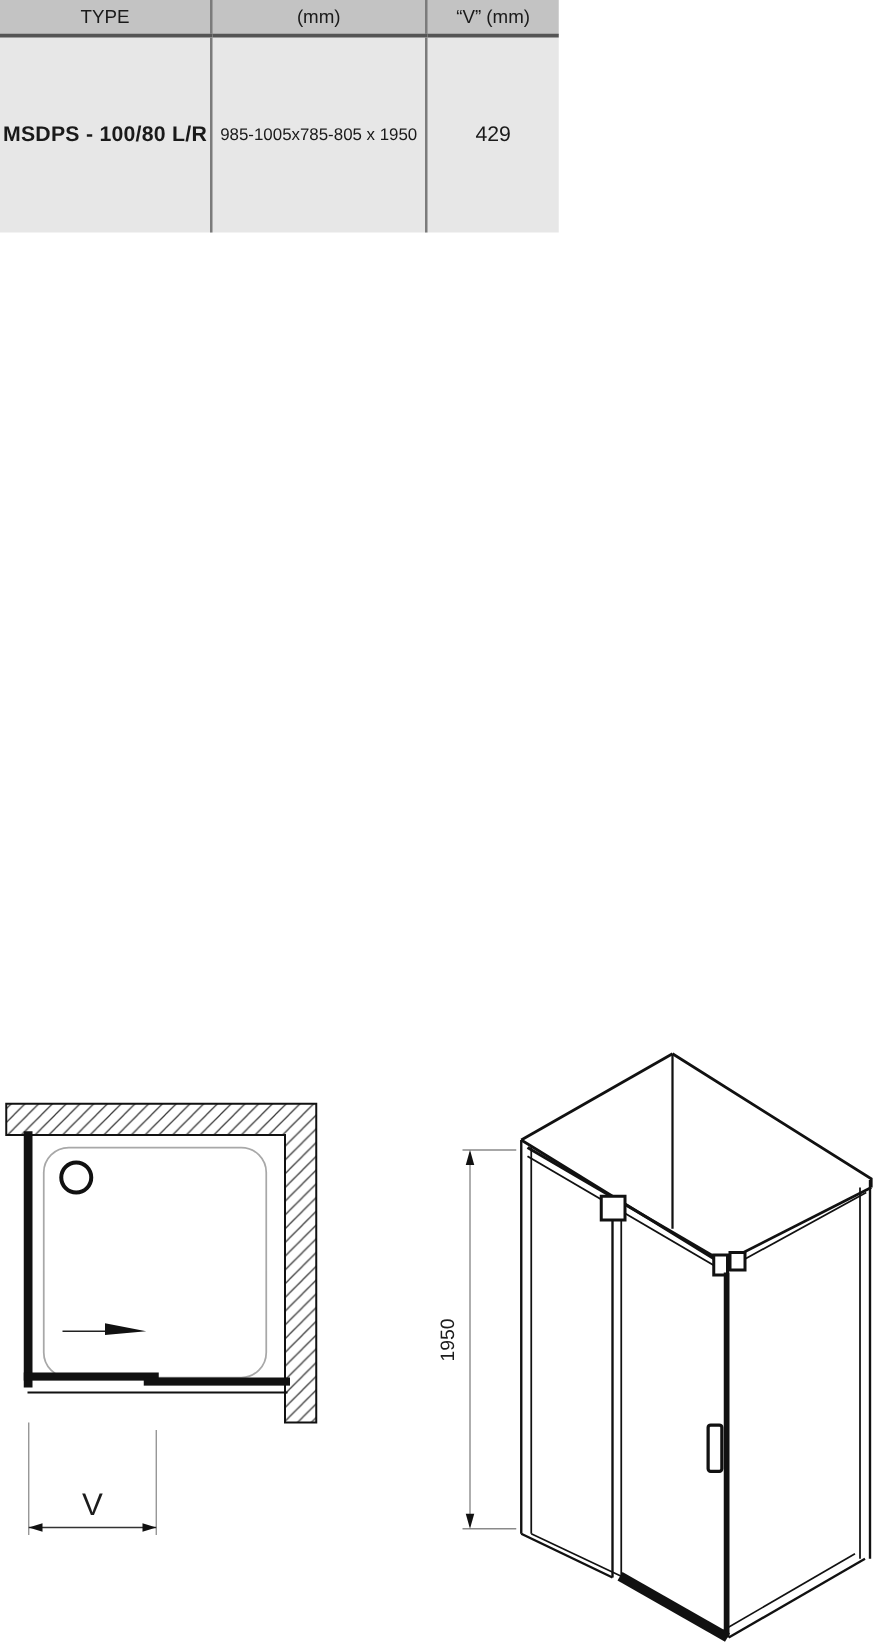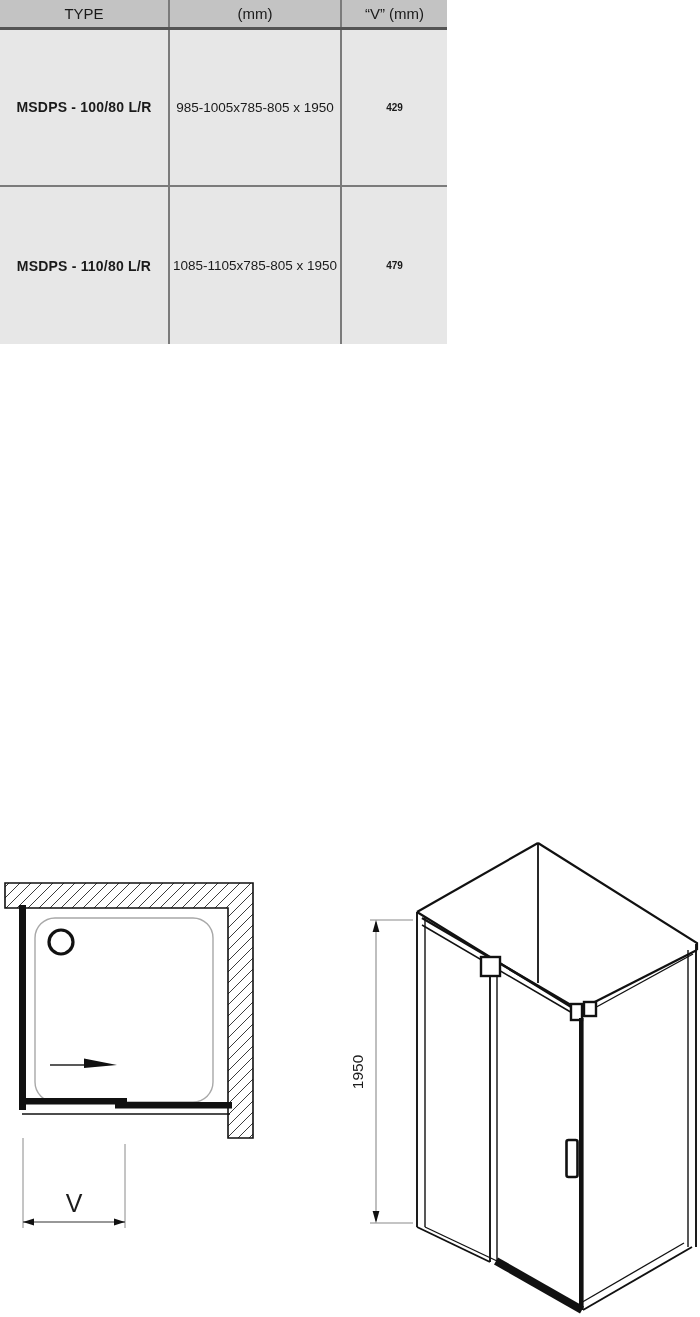--- a/index.html
+++ b/index.html
@@ -19,23 +19,23 @@
   }
   table.spec th:last-child, table.spec td:last-child{border-right:none;}
   table.spec thead tr{height:28px;}
   table.spec thead th{
     background:#c3c3c3;font-size:15px;font-weight:400;
     border-bottom:3px solid #545454;
   }
   table.spec tbody tr{height:158px;background:#e7e7e7;}
   table.spec tbody tr{border-bottom:2px solid #7b7b7b;}
   table.spec tbody tr:last-child{border-bottom:none;}
-  td.type-cell{font-size:14px;font-weight:700;letter-spacing:.2px;}
+  td.type-cell{font-size:17px;font-weight:700;letter-spacing:.2px;}
   td.dim-cell{font-size:13.5px;}
-  td.v-cell{font-size:10px;font-weight:bold;}
+  td.v-cell{font-size:17px;}
   
   .diagram{position:absolute;}
   .diagram.topview{left:0px;top:870px;}
   .diagram.isoview{left:350px;top:840px;}
   svg text{font-family:"Liberation Sans", sans-serif;fill:#1c1c1c;}
 </style>
 </head>
 <body>
 
 <div class="table-wrap">
@@ -50,25 +50,20 @@
         <th>TYPE</th>
         <th>(mm)</th>
         <th>“V”  (mm)</th>
       </tr>
     </thead>
     <tbody>
       <tr>
         <td class="type-cell">MSDPS - 100/80 L/R</td>
         <td class="dim-cell">985-1005x785-805 x 1950</td>
         <td class="v-cell">429</td>
-      </tr>
-      <tr>
-        <td class="type-cell">MSDPS - 110/80 L/R</td>
-        <td class="dim-cell">1085-1105x785-805 x 1950</td>
-        <td class="v-cell">479</td>
       </tr>
     </tbody>
   </table>
 </div>
 
 <div class="diagram topview">
   <svg width="280" height="370" viewBox="0 0 280 370">
     <defs>
       <pattern id="hatch" width="11" height="11" patternUnits="userSpaceOnUse">
         <path d="M-2,13 L13,-2" stroke="#3c3c3c" stroke-width="1" fill="none"></path>

